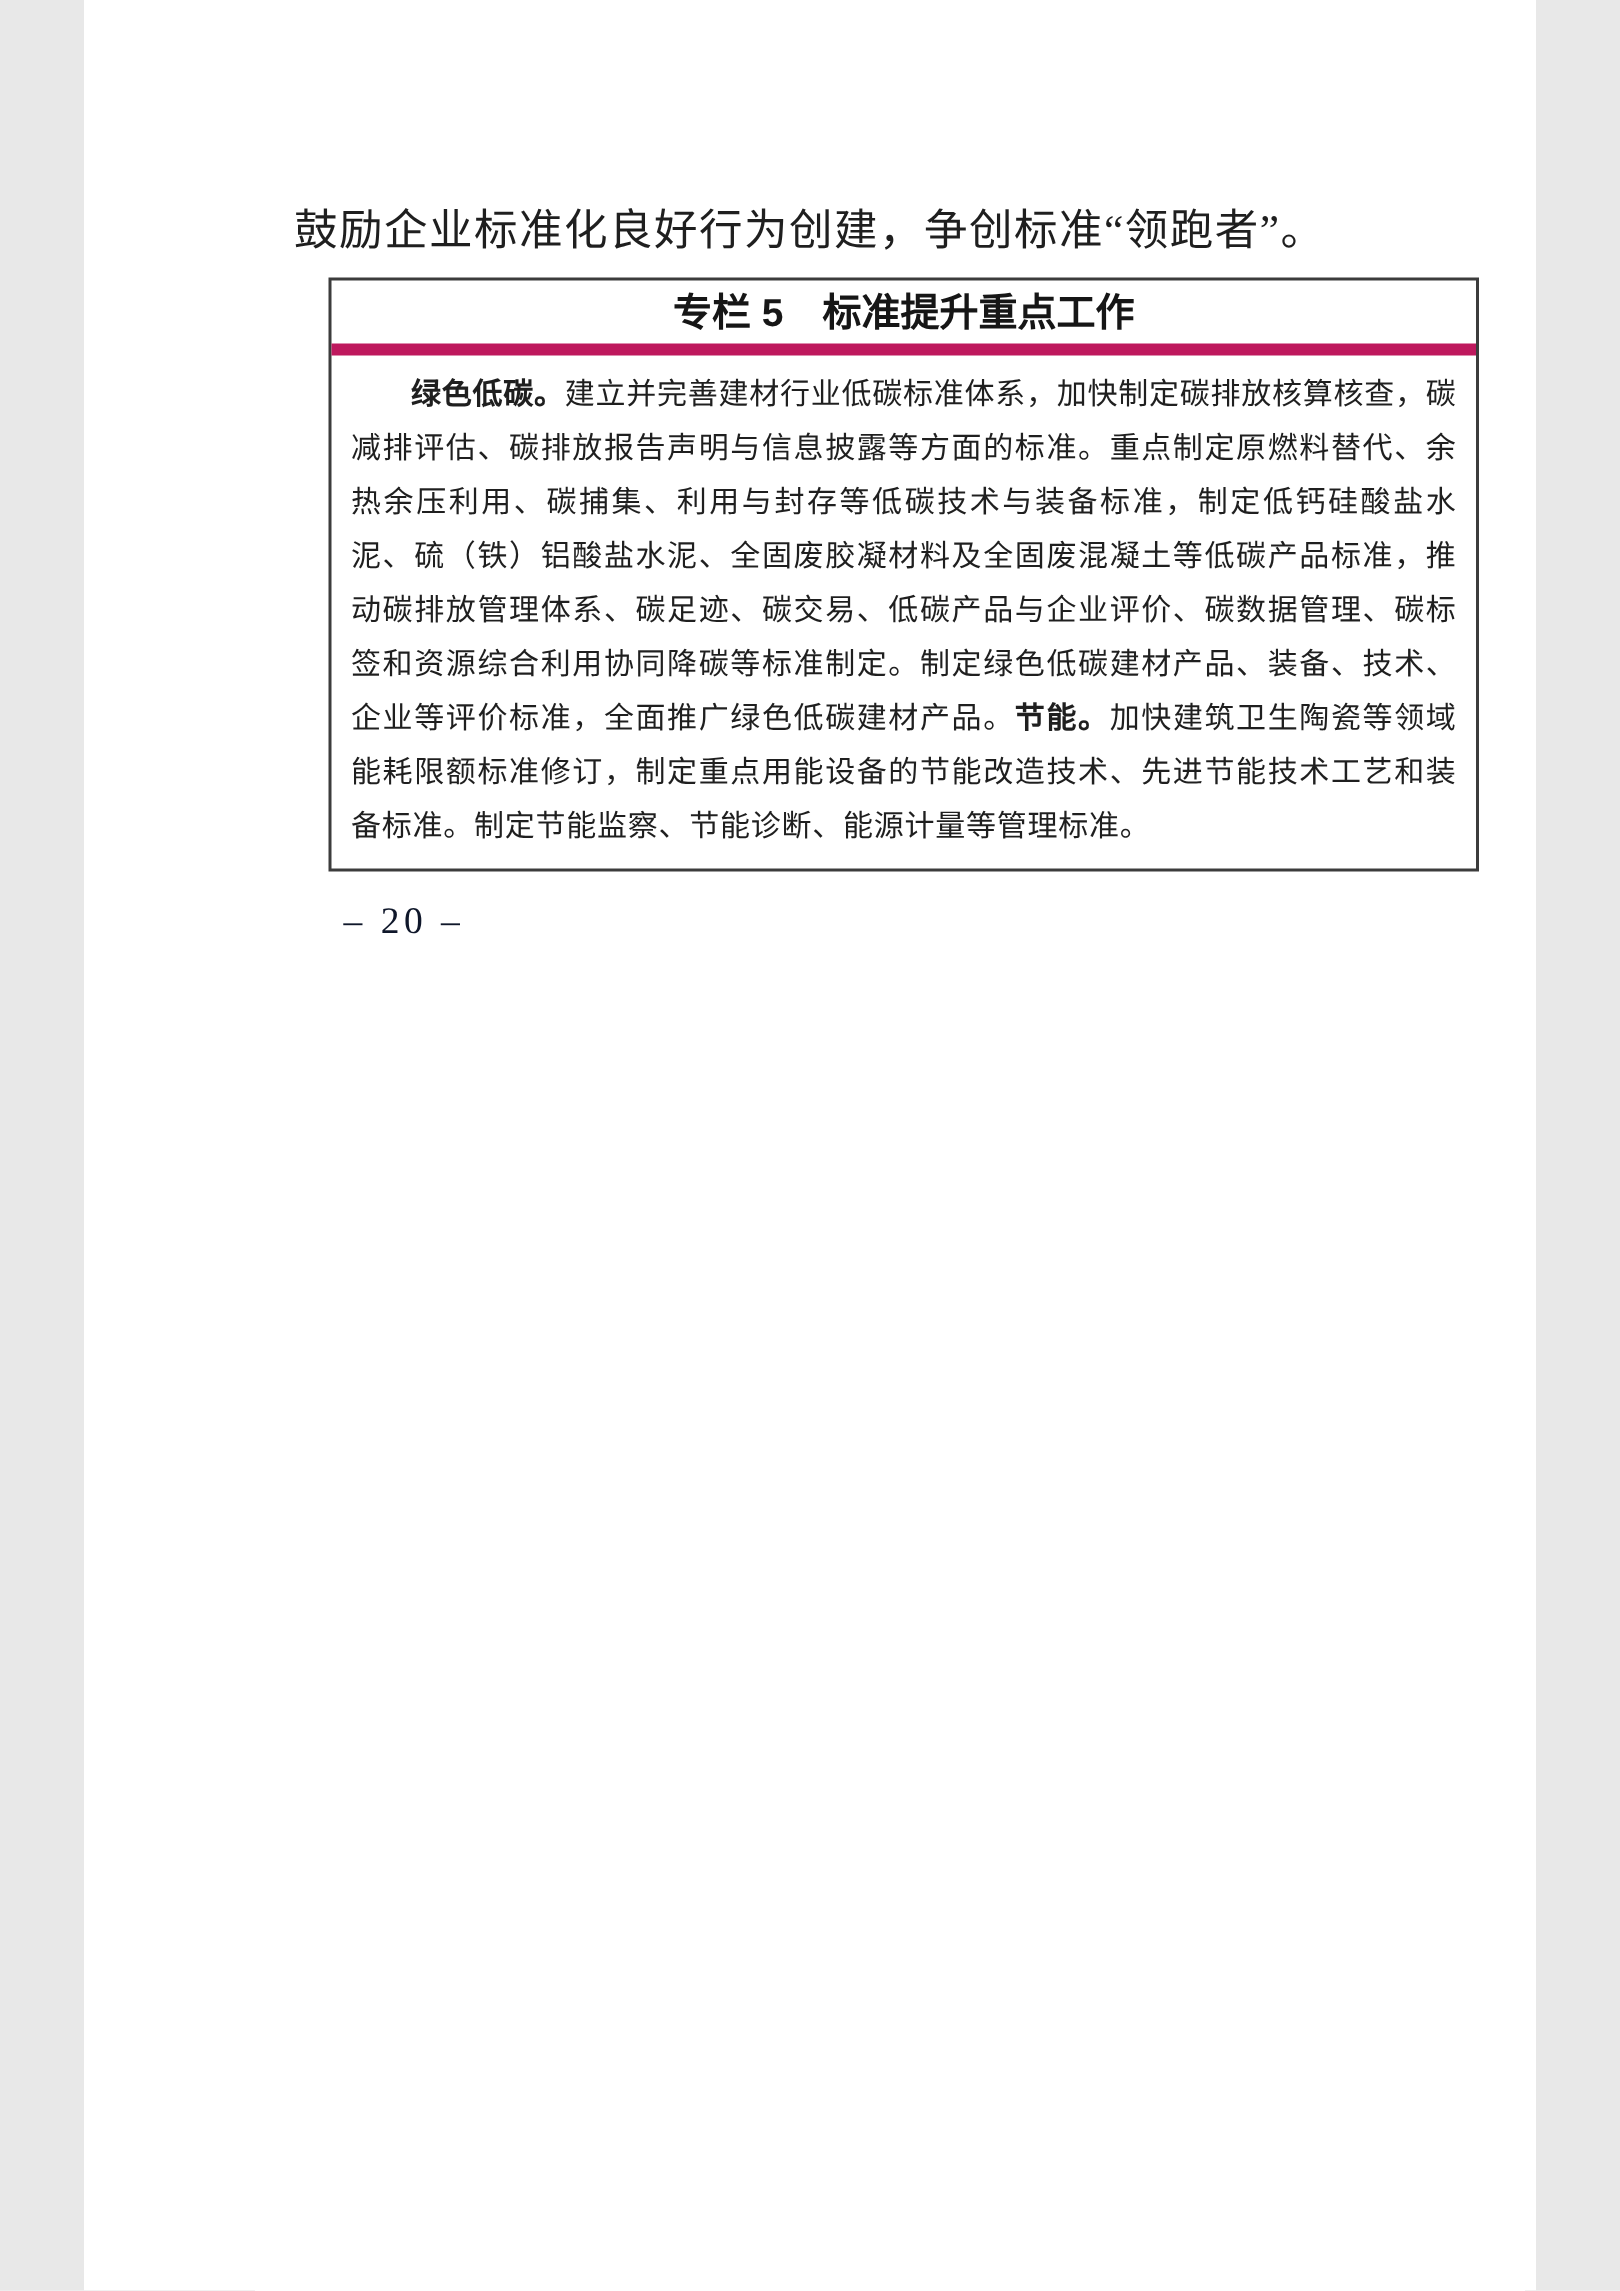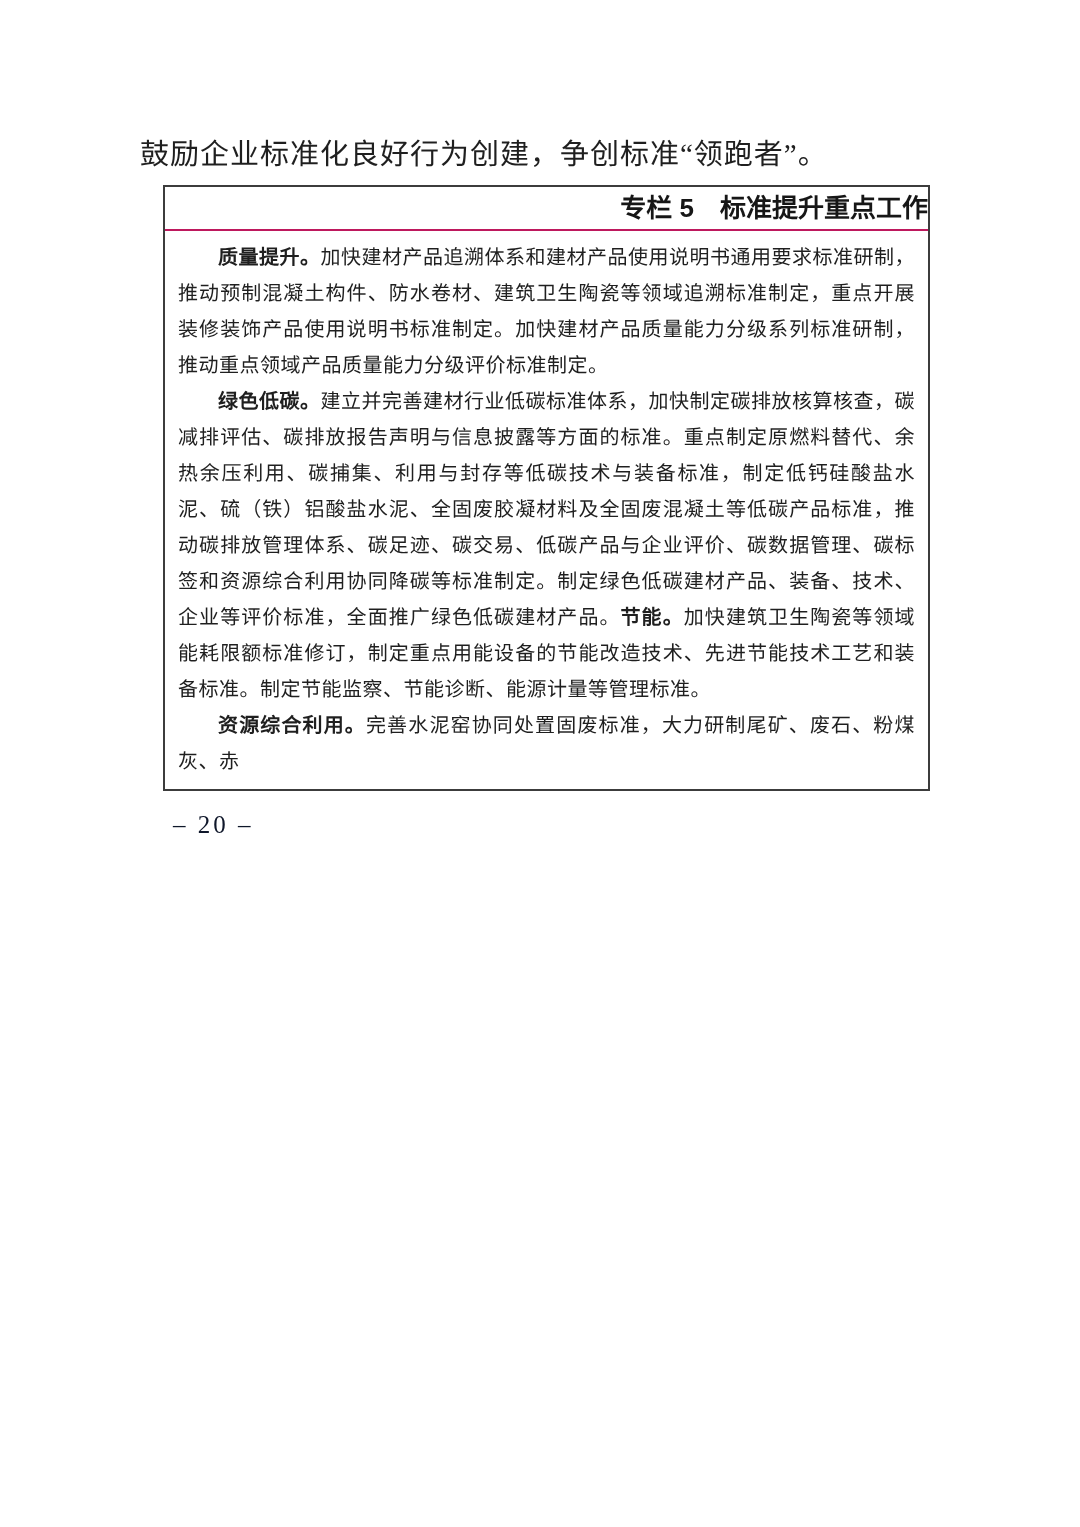--- a/index.html
+++ b/index.html
@@ -2,21 +2,21 @@
 <html lang="zh-CN"><head>
 <meta charset="utf-8">
 <style>
   html, body {
     margin: 0;
     padding: 0;
     background: #e8e8e8;
   }
   .page {
     position: relative;
-    width: 1080px;
+    width: 968px;
     height: 1527px;
     margin: 0 auto;
     background: #ffffff;
     overflow: hidden;
     font-family: "Liberation Serif", "DejaVu Serif", serif;
     color: #1f1f1f;
   }
   .content {
     position: absolute;
     left: 140px;
@@ -34,25 +34,25 @@
     text-indent: 2em;
   }
   .column-box {
     margin: 2px 17px 0 23px;
     border: 2px solid #3c3c3c;
     background: #ffffff;
   }
   .column-box-header {
     height: 42px;
     line-height: 42px;
-    text-align: right;
+    text-align: center;
     font-weight: 700;
     font-size: 26px;
     font-family: "Liberation Sans", "DejaVu Sans", sans-serif;
-    border-bottom: 2px solid #be185d;
+    border-bottom: 8px solid #be185d;
     color: #161616;
   }
   .column-box-body {
     padding: 8px 13px 10px 13px;
   }
   .box-para {
     margin: 0;
     font-size: 20px;
     line-height: 36px;
     text-align: justify;
@@ -78,26 +78,24 @@
 
     <p class="body-para">鼓励企业标准化良好行为创建，争创标准“领跑者”。</p>
 
 
 
     <div class="column-box">
       <div class="column-box-header">专栏 5　标准提升重点工作</div>
 
       <div class="column-box-body">
 
-        <p class="box-para"><span class="run-in">质量提升。</span><span>加快建材产品追溯体系和建材产品使用说明书通用要求标准研制，推动预制混凝土构件、防水卷材、建筑卫生陶瓷等领域追溯标准制定，重点开展装修装饰产品使用说明书标准制定。加快建材产品质量能力分级系列标准研制，推动重点领域产品质量能力分级评价标准制定。</span></p>
 
         <p class="box-para"><span class="run-in">绿色低碳。</span><span>建立并完善建材行业低碳标准体系，加快制定碳排放核算核查，碳减排评估、碳排放报告声明与信息披露等方面的标准。重点制定原燃料替代、余热余压利用、碳捕集、利用与封存等低碳技术与装备标准，制定低钙硅酸盐水泥、硫（铁）铝酸盐水泥、全固废胶凝材料及全固废混凝土等低碳产品标准，推动碳排放管理体系、碳足迹、碳交易、低碳产品与企业评价、碳数据管理、碳标签和资源综合利用协同降碳等标准制定。制定绿色低碳建材产品、装备、技术、企业等评价标准，全面推广绿色低碳建材产品。</span><span class="run-in">节能。</span><span>加快建筑卫生陶瓷等领域能耗限额标准修订，制定重点用能设备的节能改造技术、先进节能技术工艺和装备标准。制定节能监察、节能诊断、能源计量等管理标准。</span></p>
 
 
-        <p class="box-para"><span class="run-in">资源综合利用。</span><span>完善水泥窑协同处置固废标准，大力研制尾矿、废石、粉煤灰、赤</span></p>
 
       </div>
     </div>
 
     <div class="page-number">– 20 –</div>
 
   </div>
 </div>
 
 </body></html>

